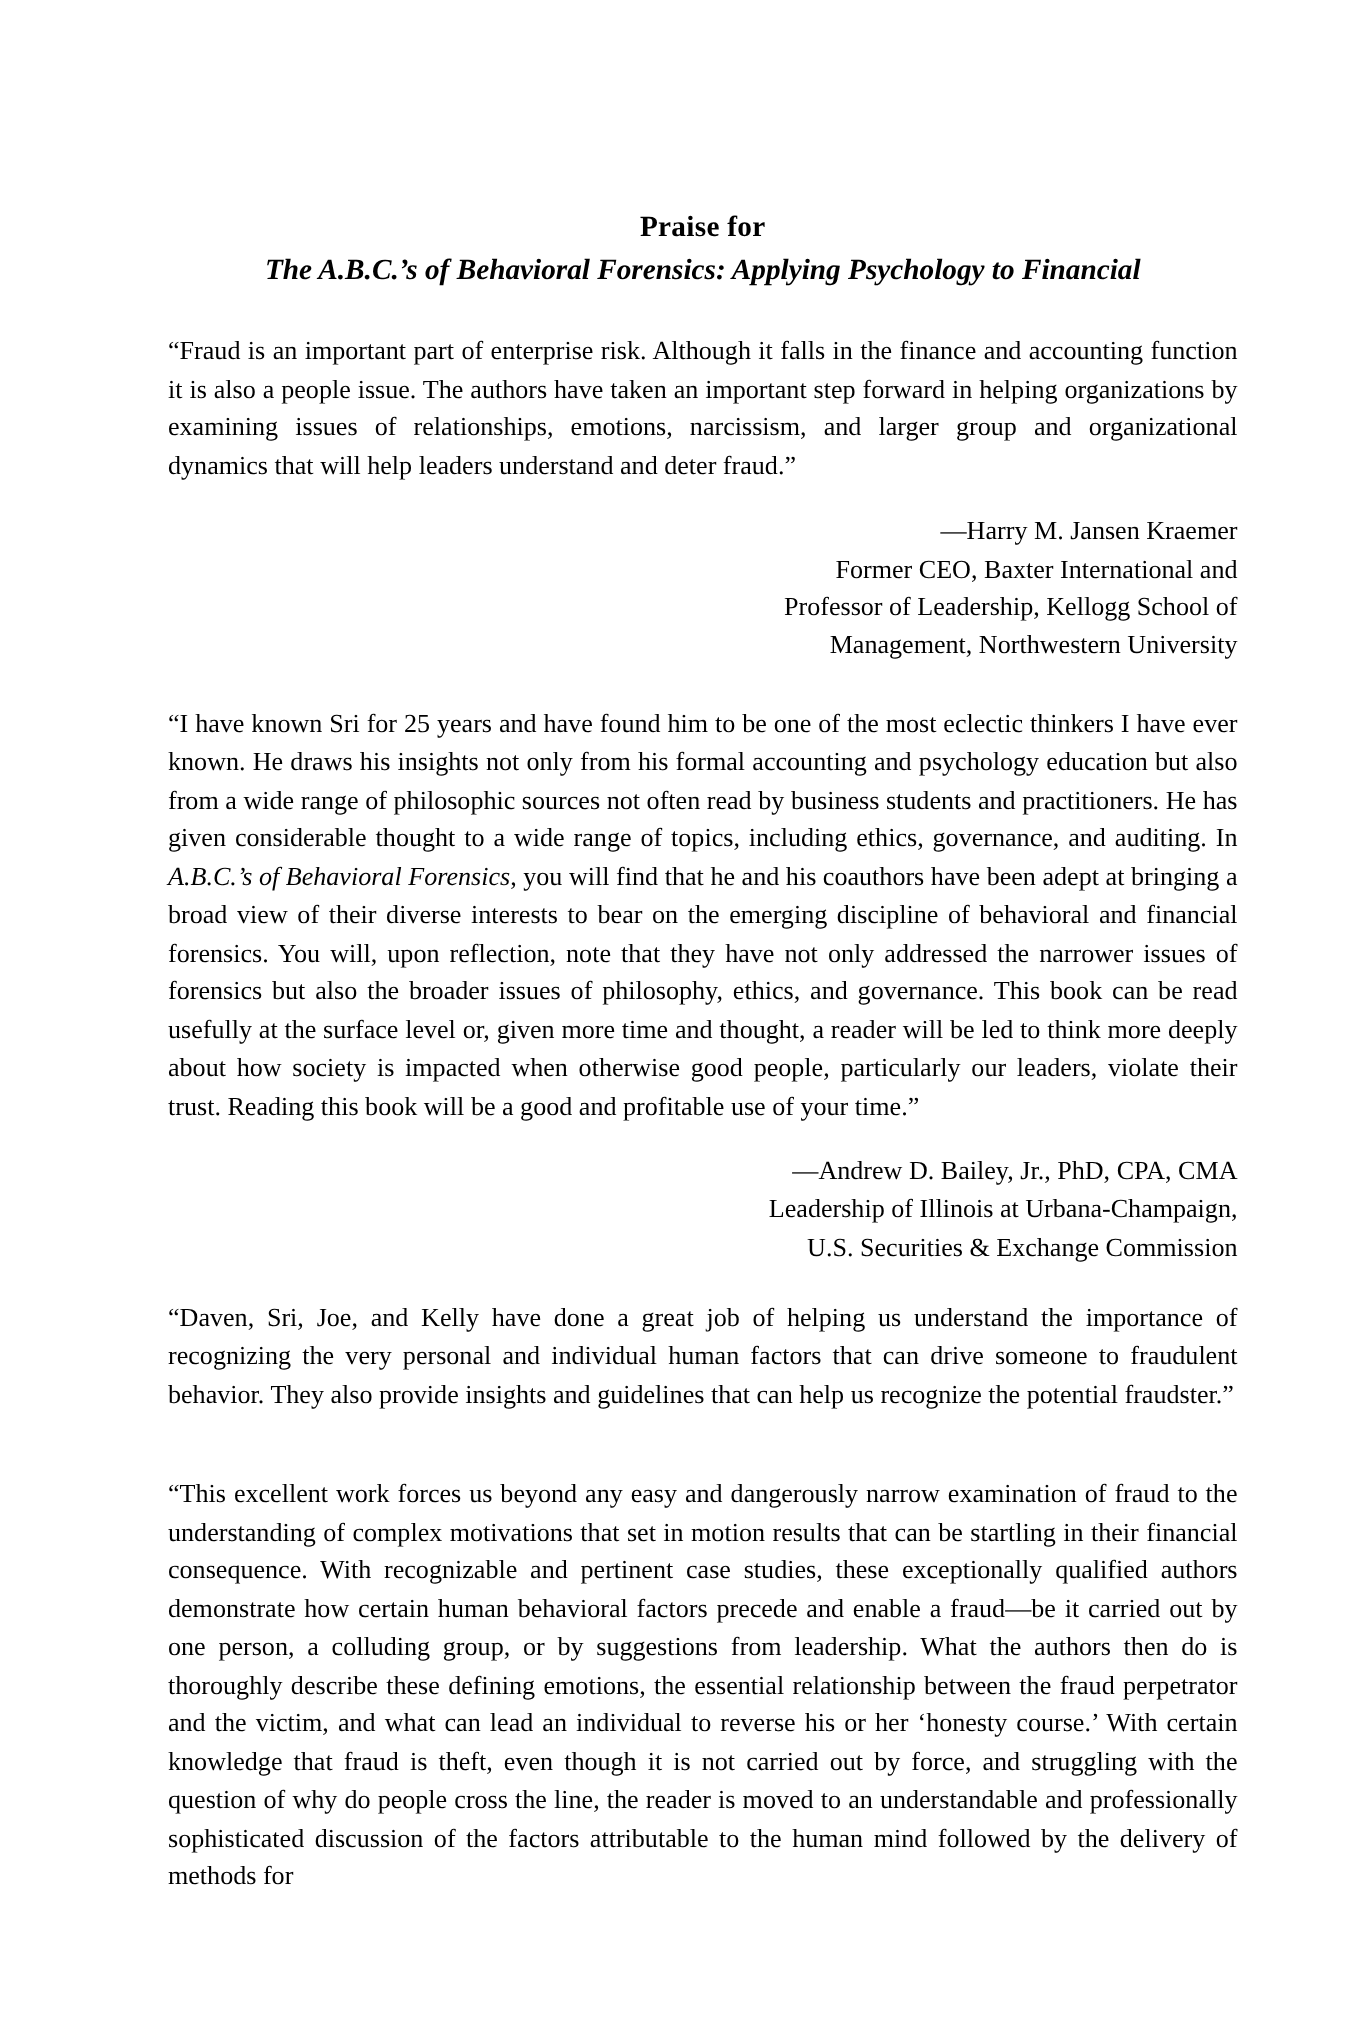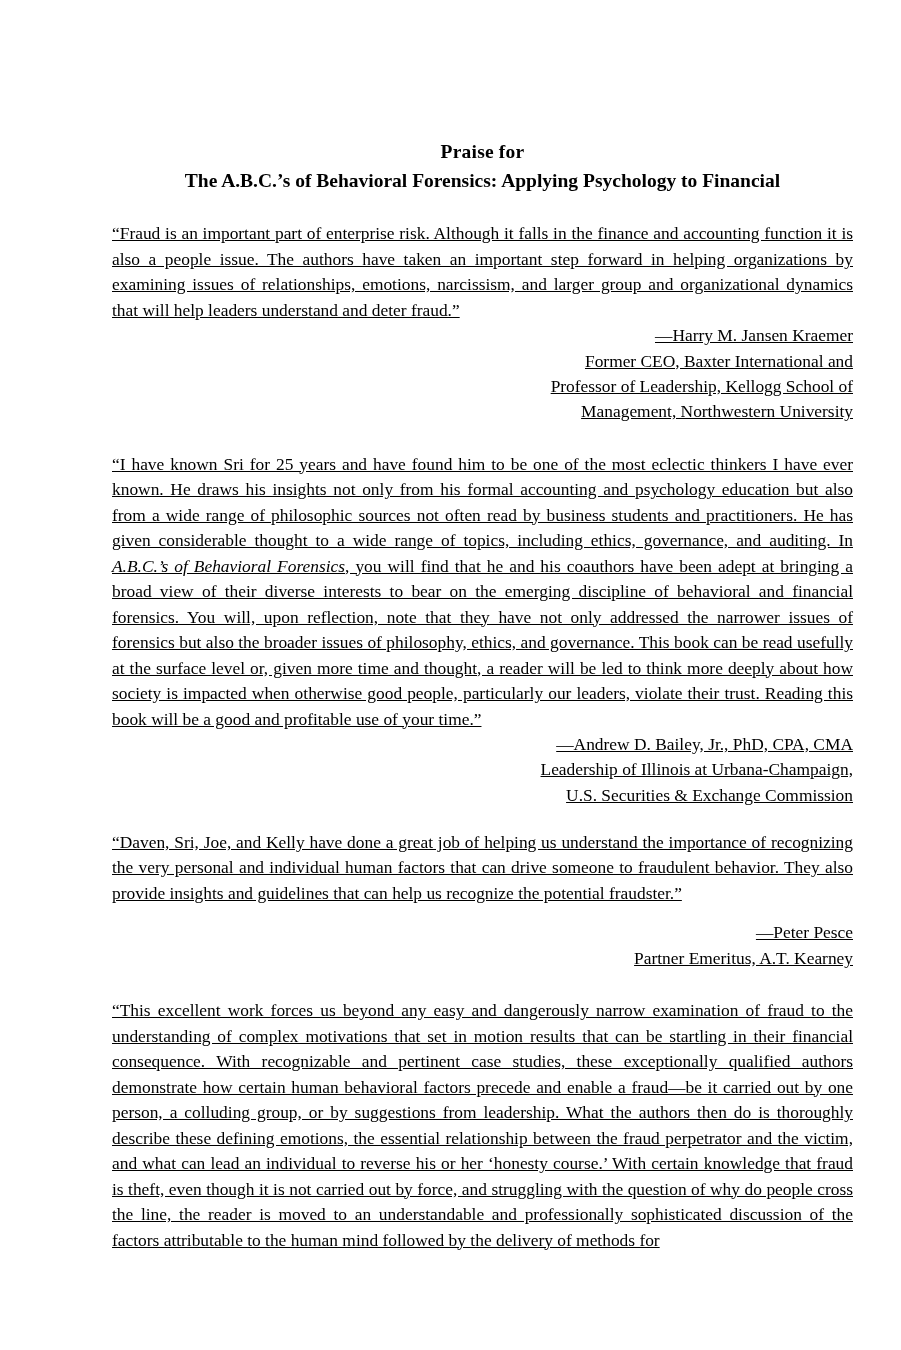--- a/index.html
+++ b/index.html
@@ -12,61 +12,61 @@
     height: 1350px;
     font-family: "Liberation Serif", serif;
     color: #000000;
     overflow: hidden;
   }
   .page {
     position: relative;
     width: 901px;
     height: 1350px;
     box-sizing: border-box;
-    padding: 140px 48px 0 112px;
+    padding: 140px 76px 0 112px;
   }
   .heading-block {
     text-align: center;
     margin-bottom: 26px;
   }
   .praise-for {
     font-size: 19.5px;
     font-weight: bold;
     letter-spacing: 0.2px;
     line-height: 1.25;
     margin-bottom: 4px;
   }
   .book-title {
     font-size: 19.5px;
     font-weight: bold;
+    font-style: italic;
     line-height: 1.38;
   }
   .quote {
     font-size: 17.4px;
     line-height: 1.465;
     text-align: justify;
     text-justify: inter-word;
     margin: 0;
     hyphens: manual;
   }
   .quote .ital {
     font-style: italic;
   }
   .attribution {
     font-size: 17.4px;
     line-height: 1.455;
     text-align: right;
-    margin-top: 0;
+    margin-top: 18px;
   }
   .attribution div {
     white-space: nowrap;
   }
   .block {
     margin-bottom: 0;
-    text-decoration: underline;
   }
   .gap-lg {
     height: 27px;
   }
   .gap-md {
     height: 22px;
   }
   .gap-sm {
     height: 14px;
   }
@@ -100,24 +100,20 @@
       <div>Leadership of Illinois at Urbana-Champaign,</div>
       <div>U.S. Securities &amp; Exchange Commission</div>
     </div>
   </div>
 
   <div class="gap-md"></div>
 
   <div class="block">
     <p class="quote"> “Daven, Sri, Joe, and Kelly have done a great job of helping us understand the importance of recognizing the very personal and individual human factors that can drive someone to fraudulent behavior. They also provide insights and guidelines that can help us recognize the potential fraudster.”</p>
     <div class="gap-sm"></div>
-    <div class="attribution">
-      <div>—Peter Pesce</div>
-      <div>Partner Emeritus, A.T. Kearney</div>
-    </div>
   </div>
 
   <div class="gap-lg"></div>
 
   <div class="block">
     <p class="quote">“This excellent work forces us beyond any easy and dangerously narrow examination of fraud to the understanding of complex motivations that set in motion results that can be startling in their financial consequence. With recognizable and pertinent case studies, these exceptionally qualified authors demonstrate how certain human behavioral factors precede and enable a fraud—be it carried out by one person, a colluding group, or by suggestions from leadership. What the authors then do is thoroughly describe these defining emotions, the essential relationship between the fraud perpetrator and the victim, and what can lead an individual to reverse his or her ‘honesty course.’ With certain knowledge that fraud is theft, even though it is not carried out by force, and struggling with the question of why do people cross the line, the reader is moved to an understandable and professionally sophisticated discussion of the factors attributable to the human mind followed by the delivery of methods for</p>
   </div>
 
 </div>
 

